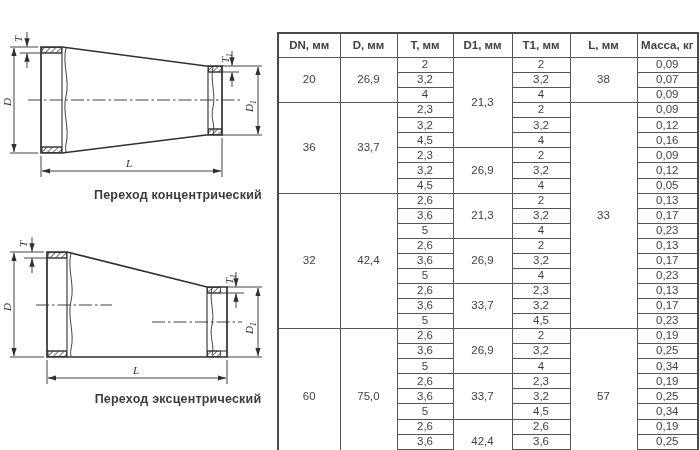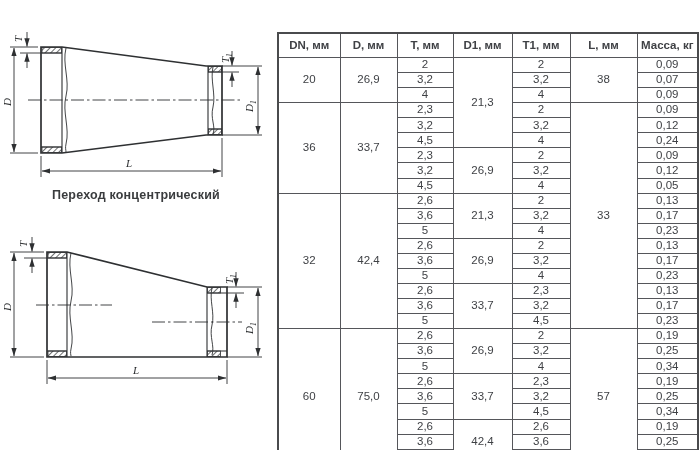--- a/index.html
+++ b/index.html
@@ -6,21 +6,21 @@
   body{width:700px;height:450px;position:relative;overflow:hidden;
        font-family:"Liberation Sans",sans-serif;color:#3f4145;}
 
   
   .figs{position:absolute;left:0;top:0;width:274px;height:450px;}
   .fig{position:absolute;left:0;width:272px;}
   .fig1{top:18px;}
   .fig2{top:228px;}
   .fig svg{display:block;}
   .caption{width:272px;text-align:center;font-size:12.5px;font-weight:600;
-           color:#3a3c3e;letter-spacing:.2px;margin-top:4px;}
+           color:#3a3c3e;letter-spacing:.2px;margin-top:4px;padding-left:42px;}
   .dimlabel{font-family:"Liberation Serif",serif;font-style:italic;
             font-size:11px;fill:#2e3032;}
   .dimlabel .sub{font-size:7.5px;}
 
   
   .tablewrap{position:absolute;left:277px;top:8px;}
   table.dtable{border-collapse:collapse;table-layout:fixed;width:420px;height:434px;
                font-size:11.5px;line-height:1;color:#3f4145;margin-top:24px;}
   .dtable th,.dtable td{border:1px solid #55565a;text-align:center;vertical-align:middle;
                padding:0;overflow:hidden;}
@@ -125,20 +125,21 @@
         <path d="M47,132 L47,156 M227,132 L227,156"></path>
         <line x1="48" y1="150" x2="226" y2="150" marker-start="url(#arr2)" marker-end="url(#arr2)"></line>
       </g>
 
       <text class="dimlabel" transform="translate(27,19) rotate(-90)">T</text>
       <text class="dimlabel" transform="translate(11,83) rotate(-90)">D</text>
       <text class="dimlabel" transform="translate(233,56) rotate(-90)"><tspan>T</tspan><tspan class="sub" dy="2.5">1</tspan></text>
       <text class="dimlabel" transform="translate(253,106) rotate(-90)"><tspan>D</tspan><tspan class="sub" dy="2.5">1</tspan></text>
       <text class="dimlabel" x="136" y="146" text-anchor="middle">L</text>
     </svg>
+    <div class="caption">Переход эксцентрический</div>
   </div>
 </div>
 
 <div class="tablewrap">
   <table class="dtable">
     <colgroup>
       <col style="width:62px">
         <col style="width:57px">
         <col style="width:56px">
       <col style="width:59px">
@@ -186,21 +187,21 @@
           <td>0,09</td>
         </tr>
         <tr>
           <td>3,2</td>
           <td>3,2</td>
           <td>0,12</td>
         </tr>
         <tr>
           <td>4,5</td>
           <td>4</td>
-          <td>0,24</td>
+          <td>0,16</td>
         </tr>
         <tr>
           <td>2,3</td>
           <td rowspan="3">26,9</td>
           <td>2</td>
           <td>0,09</td>
         </tr>
         <tr>
           <td>3,2</td>
           <td>3,2</td>

